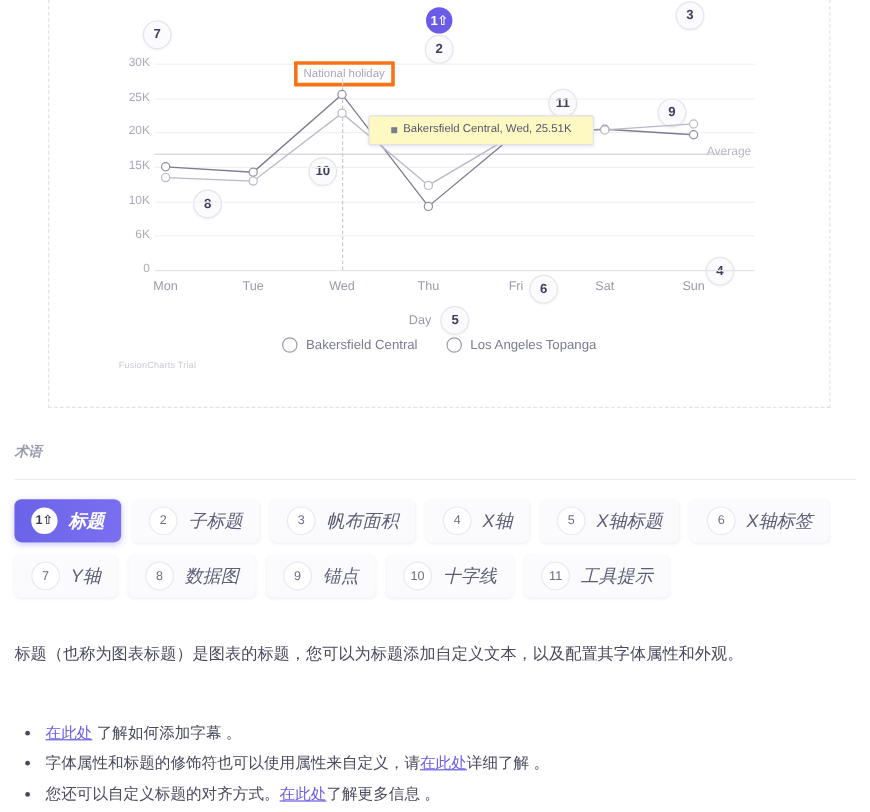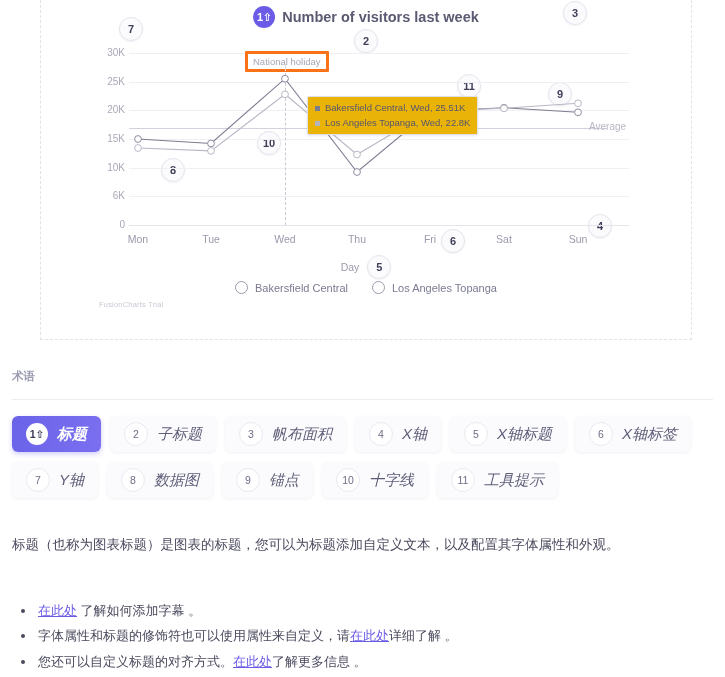--- a/index.html
+++ b/index.html
@@ -63,22 +63,22 @@
   }
 
   .anno-box{
     position:absolute;border:3px solid #f97316;background:#fff;
     font-size:9.5px;color:#a6a6b5;padding:2px 5px;border-radius:1px;
     white-space:nowrap;
   }
   .anno-stem{position:absolute;width:1px;background:#dcdce5;}
 
   .tooltip{
-    position:absolute;background:#eab308;border:1px solid #e0e0e8;
-    border-radius:2px;padding:4px 7px;box-shadow:0 1px 3px rgba(80,80,120,.12);
+    position:absolute;background:#fef9c3;border:1px solid #e0e0e8;
+    border-radius:2px;padding:4px 18px;box-shadow:0 1px 3px rgba(80,80,120,.12);
     font-size:9.5px;color:#56566c;line-height:1.55;white-space:nowrap;text-align:center;
   }
   .tt-row{display:flex;align-items:center;gap:5px;}
   .tt-sq{width:5px;height:5px;display:inline-block;flex:none;}
 
   .x-title-row{
     position:absolute;left:0;right:0;top:255px;
     display:flex;align-items:center;justify-content:center;gap:8px;
   }
   .x-title{font-size:10.5px;color:#9a9aad;}
@@ -95,21 +95,21 @@
   .legend-text{font-size:11px;color:#7a7a92;}
 
   .watermark{
     position:absolute;left:58px;top:300px;font-size:7.5px;color:#c9c9d4;
     letter-spacing:.2px;
   }
 
   
   .term-head{
     position:absolute;left:12px;top:369px;font-size:11.5px;
-    color:#9b9bb0;font-weight:700;
+    color:#9b9bb0;font-weight:700;font-style:italic;
   }
   .divider{position:absolute;left:12px;top:399px;width:701px;height:1px;background:#ececf2;}
 
   .chips{
     position:absolute;left:12px;top:416px;width:706px;
     display:flex;flex-wrap:wrap;gap:10px 9px;
   }
   .chip{
     display:flex;align-items:center;gap:9px;
     background:#fbfbfd;border-radius:6px;height:36px;padding:0 14px;
@@ -144,21 +144,20 @@
   a.lnk{color:#6b5ce7;text-decoration:underline;cursor:pointer;}
 </style>
 </head>
 <body>
 
 <div class="chart-card">
   <div class="chart-inner">
 
     <div class="chart-title-row">
       <span class="badge-inline">1⇧</span>
-      <span class="chart-title">Number of visitors last week</span>
     </div>
 
     <div class="chart-sub-row">
       <span class="callout" style="position:relative;left:0;top:0;">2</span>
     </div>
 
     <div class="callout" style="left:78px;top:17px;">7</div>
     <div class="callout" style="left:522px;top:1px;">3</div>
     <div class="callout" style="left:120px;top:158px;">8</div>
     <div class="callout" style="left:216px;top:131px;">10</div>
@@ -212,24 +211,20 @@
         <circle cx="244" cy="94.3" r="3.4" fill="#fff" stroke="#b9b9c6" stroke-width="1"></circle>
         <circle cx="316" cy="154.5" r="3.4" fill="#fff" stroke="#b9b9c6" stroke-width="1"></circle>
         <circle cx="463" cy="108.3" r="3.4" fill="#fff" stroke="#b9b9c6" stroke-width="1"></circle>
         <circle cx="537" cy="103.3" r="3.4" fill="#fff" stroke="#b9b9c6" stroke-width="1"></circle>
       </svg>
 
       <div class="tooltip" style="left:266px;top:96px;">
         <div class="tt-row">
           <span class="tt-sq" style="background:#7c7c90;"></span>
           <span>Bakersfield Central, Wed, 25.51K</span>
-        </div>
-        <div class="tt-row">
-          <span class="tt-sq" style="background:#b3b3c0;"></span>
-          <span>Los Angeles Topanga, Wed, 22.8K</span>
         </div>
       </div>
 
       <div class="axis-label-x" style="left:72px;top:233px;">Mon</div>
       <div class="axis-label-x" style="left:145px;top:233px;">Tue</div>
       <div class="axis-label-x" style="left:219px;top:233px;">Wed</div>
       <div class="axis-label-x" style="left:291px;top:233px;">Thu</div>
       <div class="axis-label-x" style="left:364px;top:233px;">Fri</div>
       <div class="axis-label-x" style="left:438px;top:233px;">Sat</div>
       <div class="axis-label-x" style="left:512px;top:233px;">Sun</div>

